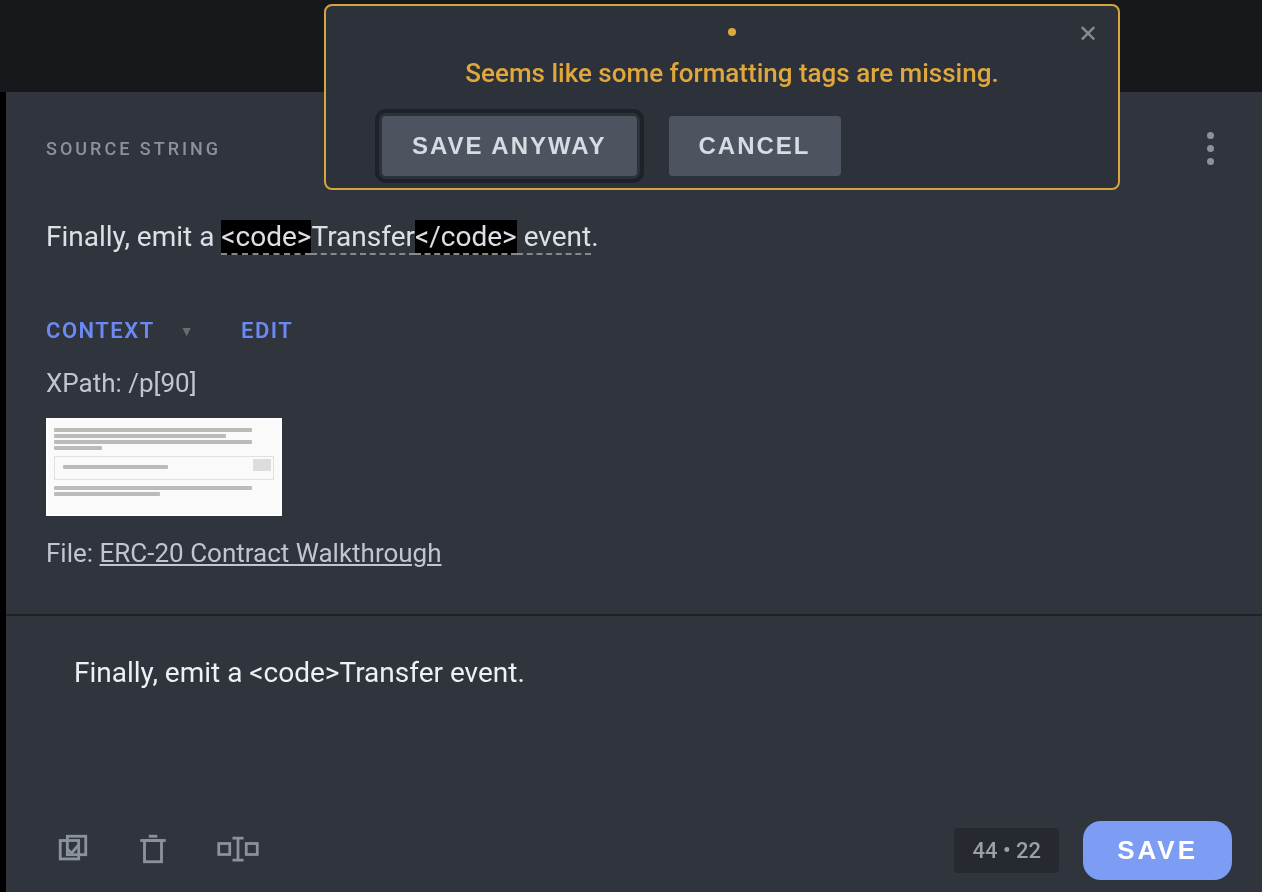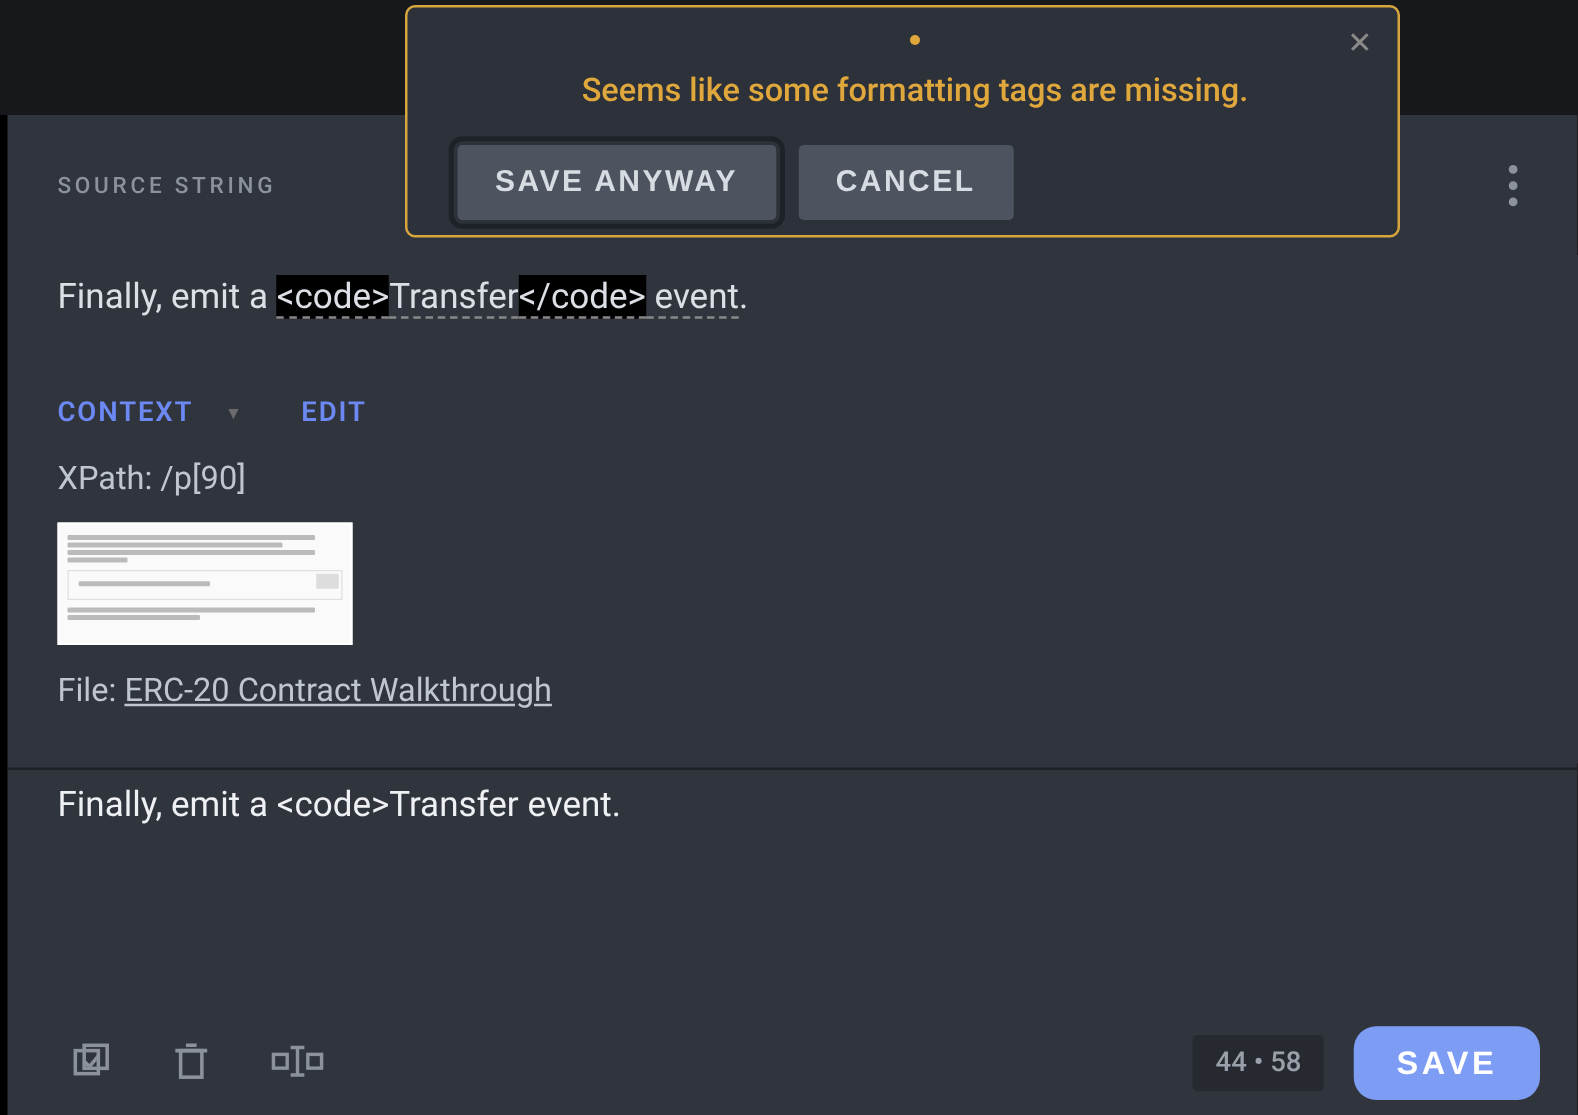--- a/index.html
+++ b/index.html
@@ -50,22 +50,22 @@
   .thumb-line.w90 { width: 90%; }
   .thumb-line.w80 { width: 78%; }
   .thumb-line.w50 { width: 48%; }
   .thumb-line.w25 { width: 22%; }
   .thumb-box { margin: 6px 0; height: 24px; border: 1px solid #e0e0e0; position: relative; }
   .thumb-box::after { content: ""; position: absolute; right: 2px; top: 2px; width: 18px; height: 12px; background: #ddd; }
   .file-row { padding: 22px 40px 0 40px; font-size: 26px; color: #c0c6cf; }
   .file-link { text-decoration: underline; cursor: pointer; }
   .divider { margin-top: 46px; height: 2px; background: #1f2126; }
   .target-area {
-    padding: 11px 40px 0 40px;
-    font-size: 28px; color: #eef0f3;
+    padding: 40px 40px 0 40px;
+    font-size: 28px; color: #eef0f3; margin-left: 28px;
   }
   .bottom-bar {
     position: absolute; left: 0; right: 0; bottom: 0;
     padding: 16px 30px 12px 50px;
     display: flex; justify-content: space-between; align-items: center;
   }
   .bottom-left { display: flex; gap: 46px; align-items: center; }
   .tool-icon { color: #8b929c; cursor: pointer; }
   .bottom-right { display: flex; gap: 24px; align-items: center; }
   .counter {
@@ -89,21 +89,21 @@
   .modal-close {
     position: absolute; top: 14px; right: 20px;
     color: #8a8a8a; font-size: 24px; cursor: pointer;
   }
   .modal-msg {
     padding: 16px 40px 0 60px;
     font-size: 26px; color: #e0a83c; font-weight: 500;
     display: flex; align-items: center; gap: 22px; flex-direction: column;
   }
   .bullet { width: 8px; height: 8px; background: #e0a83c; border-radius: 50%; }
-  .modal-buttons { padding: 28px 0 0 40px; display: flex; gap: 18px; }
+  .modal-buttons { padding: 28px 0 0 56px; display: flex; gap: 32px; }
   .modal-btn {
     background: #4e545f; color: #d7dbe2; border: none;
     padding: 16px 30px; border-radius: 4px;
     font-size: 24px; font-weight: 600; letter-spacing: 2px;
     cursor: pointer;
   }
   .modal-btn.primary { outline: 4px solid #1e2228; outline-offset: 3px; }
 </style>
 </head>
 <body>
@@ -175,21 +175,21 @@
         <svg width="44" height="34" viewBox="0 0 32 24" fill="none" stroke="currentColor" stroke-width="2">
             <rect x="2" y="8" width="8" height="8"></rect>
             <rect x="22" y="8" width="8" height="8"></rect>
             <path d="M16 4v16"></path>
             <path d="M12 4h8M12 20h8"></path>
           </svg>
       </span>
     </div>
     <div class="bottom-right">
       <div class="counter">
-        <span>44</span> • <span>58</span>
+        <span>44</span> • <span>22</span>
       </div>
       <button class="save-btn">SAVE</button>
     </div>
   </div>
 
 </div>
 
 <div class="modal">
   <div class="modal-close">✕</div>
   <div class="modal-msg">

